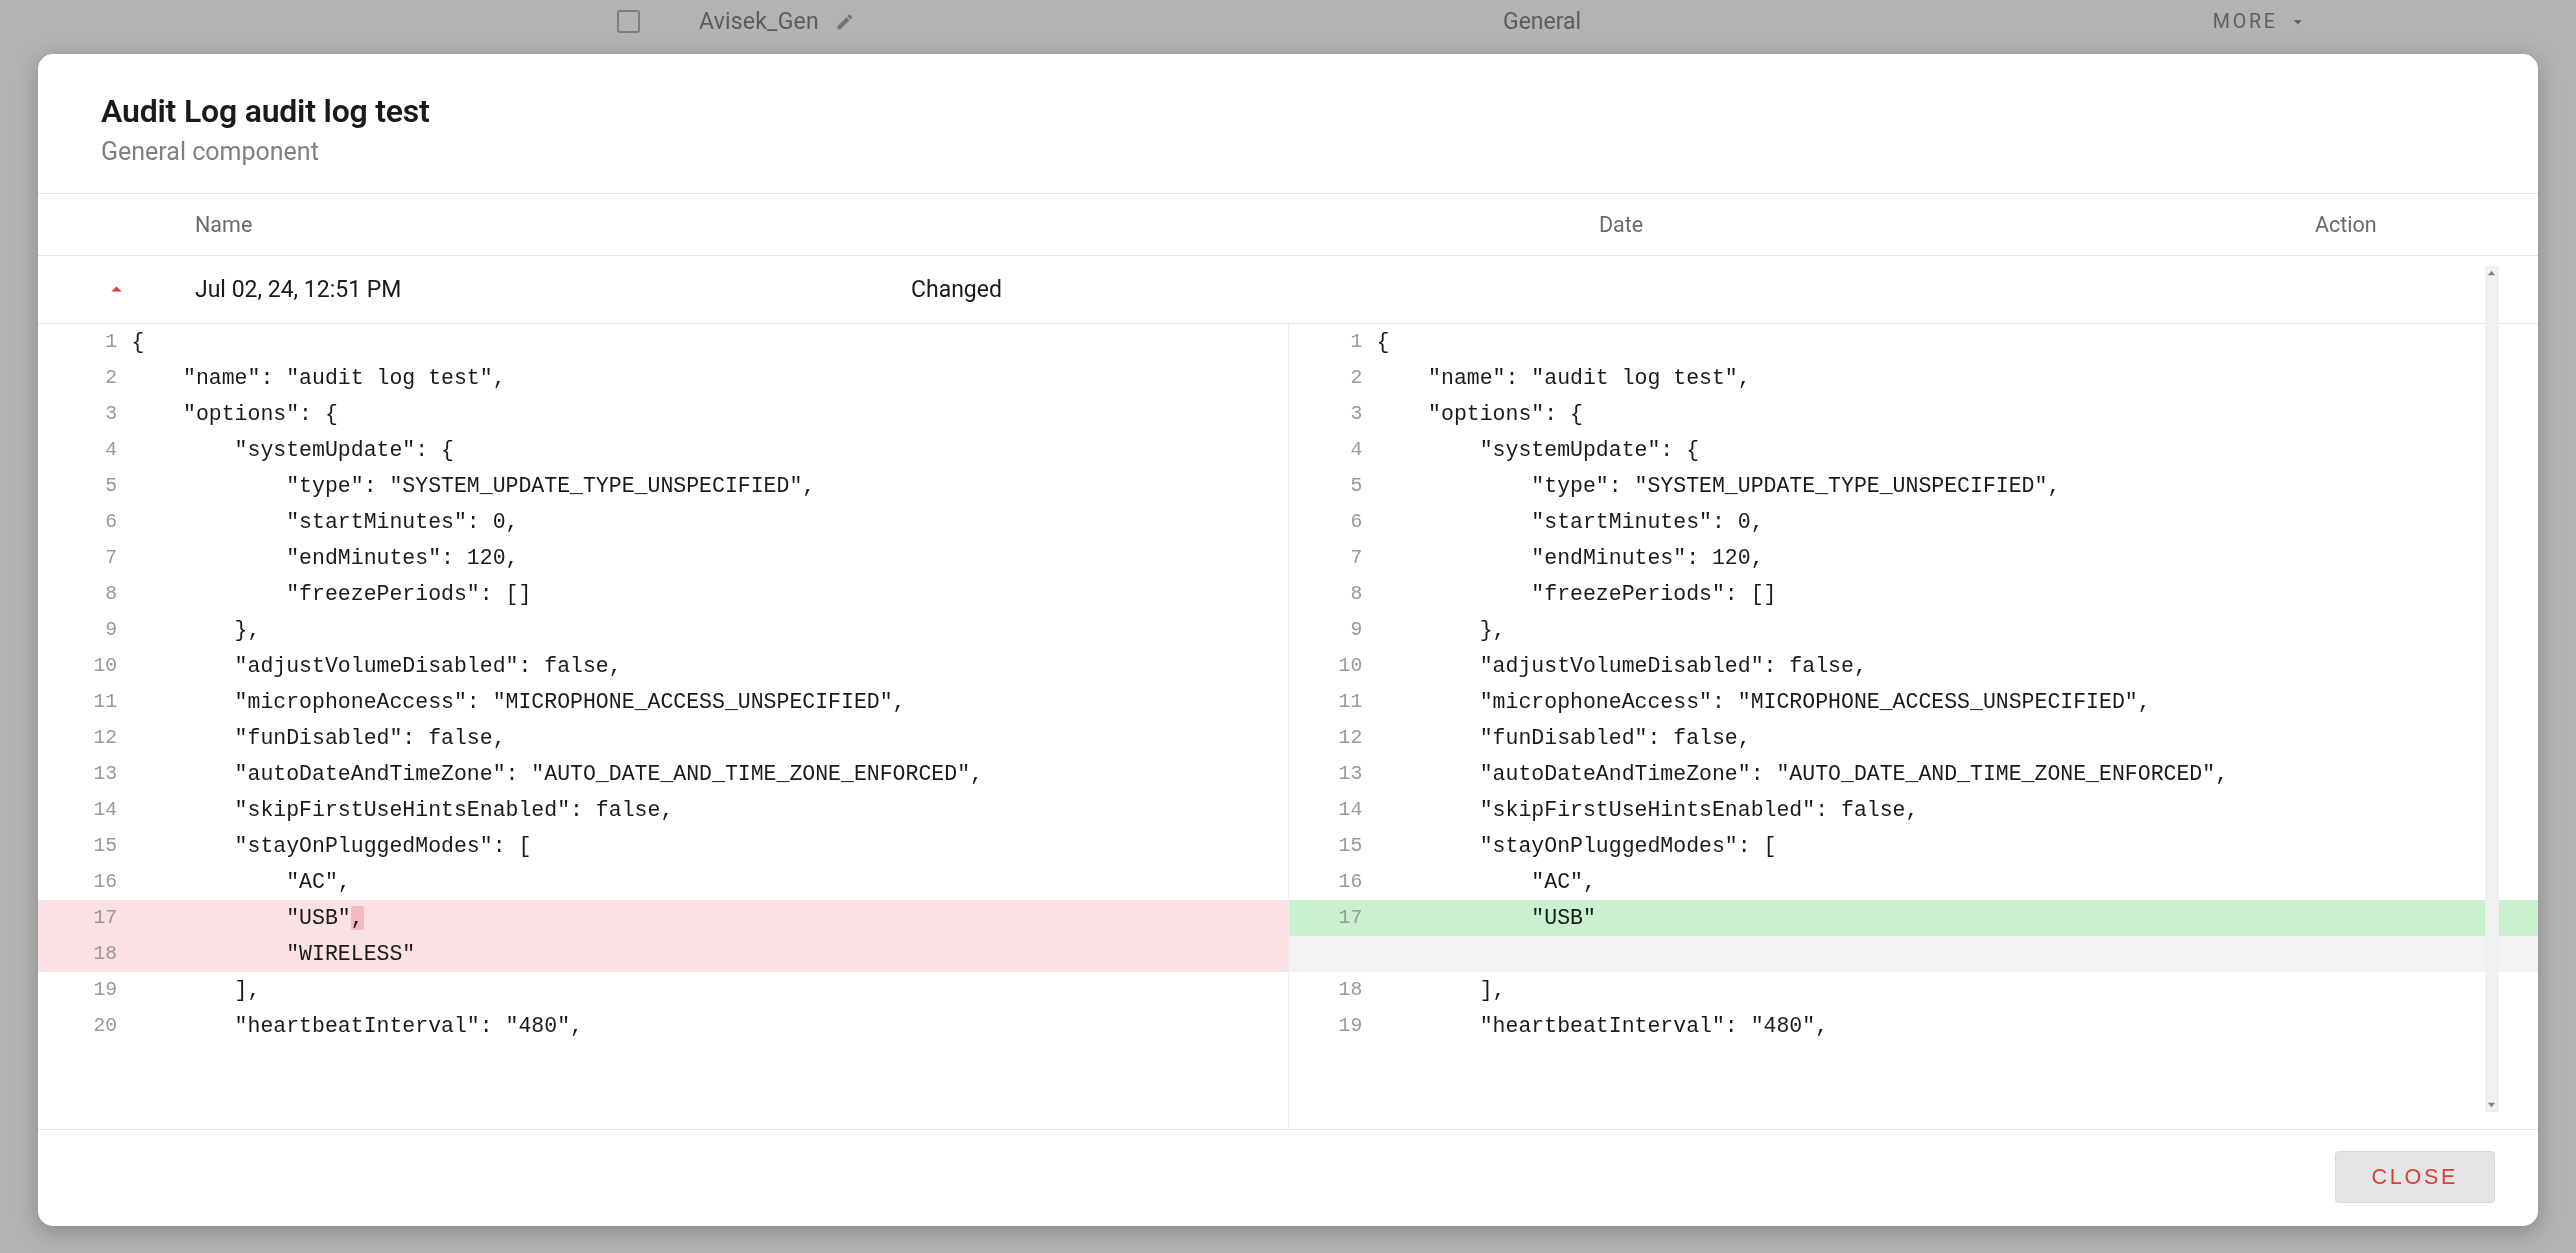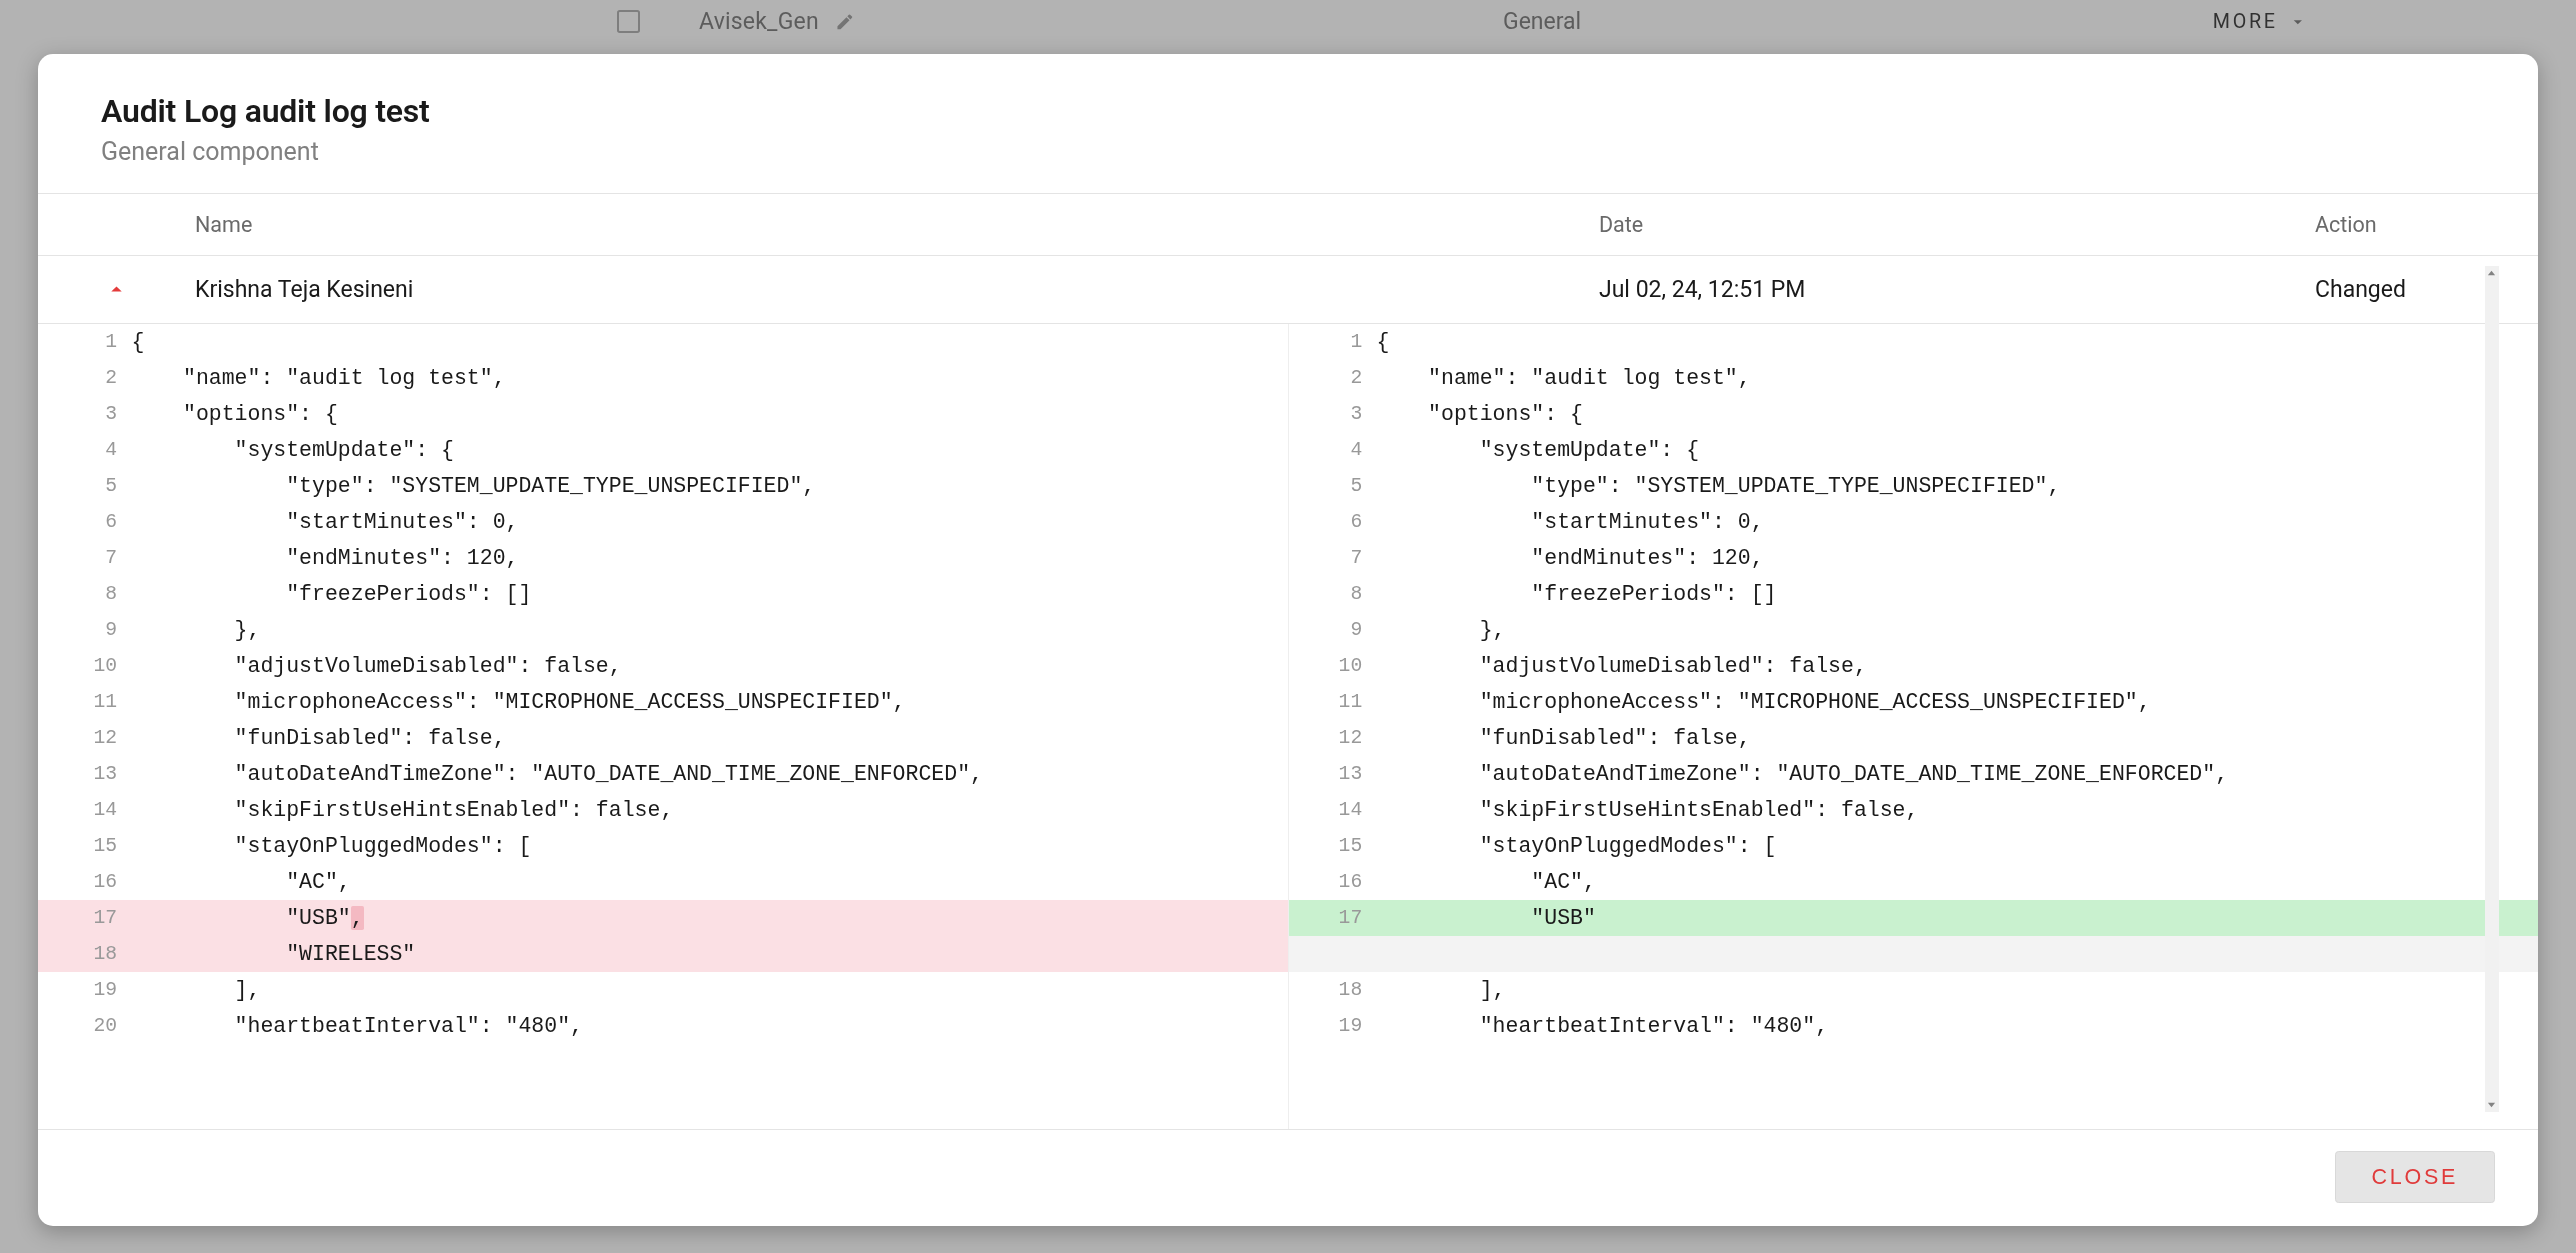--- a/index.html
+++ b/index.html
@@ -30,21 +30,21 @@
   .bg-checkbox {
     width: 23px; height: 23px;
     border: 2.2px solid #6a6a6a;
     border-radius: 2.7px;
     margin-right: 59px;
   }
   .bg-item-name { letter-spacing: 0.2px; color:#3b3b3b; }
   .bg-edit-icon { margin-left: 16px; display: inline-flex; }
   .bg-edit-icon svg { width: 19.7px; height: 19.7px; fill:#5c5c5c; }
   .bg-category { position:absolute; left: 1503px; font-size: 23px; color:#3b3b3b; }
-  .bg-more { position:absolute; right: 268px; display:flex; align-items:center; gap:10.7px; color:#000000; font-size:19.7px; letter-spacing:2.7px; }
+  .bg-more { position:absolute; right: 268px; display:flex; align-items:center; gap:10.7px; color:#404040; font-size:19.7px; letter-spacing:2.7px; }
   .bg-more svg { width:19.7px; height:19.7px; fill:#3b3b3b; }
 
   
   .modal {
     position: absolute;
     left: 38px; right: 38px;
     top: 54px; bottom: 27px;
     background: #fff;
     border-radius: 15px;
     box-shadow: 0 5.4px 21.5px rgba(0,0,0,0.25);
@@ -209,21 +209,20 @@
     <div class="col-date">Date</div>
     <div class="col-action">Action</div>
   </div>
 
   <div class="entry-row">
     <div class="toggle-icon">
       <svg viewBox="0 0 24 24">
           <path d="M7 14l5-5 5 5z"></path>
         </svg>
     </div>
-    <div class="col-name">Krishna Teja Kesineni</div>
     <div class="col-date">Jul 02, 24, 12:51 PM</div>
     <div class="col-action">Changed</div>
   </div>
 
   <div class="diff-wrapper">
     <div class="code-pane left" id="pane-left">
         <div class="code-line"><div class="gutter-marker"></div><div class="gutter">1</div><div class="code-text">{</div></div>
         <div class="code-line"><div class="gutter-marker"></div><div class="gutter">2</div><div class="code-text">    "name": "audit log test",</div></div>
         <div class="code-line"><div class="gutter-marker"></div><div class="gutter">3</div><div class="code-text">    "options": {</div></div>
         <div class="code-line"><div class="gutter-marker"></div><div class="gutter">4</div><div class="code-text">        "systemUpdate": {</div></div>

